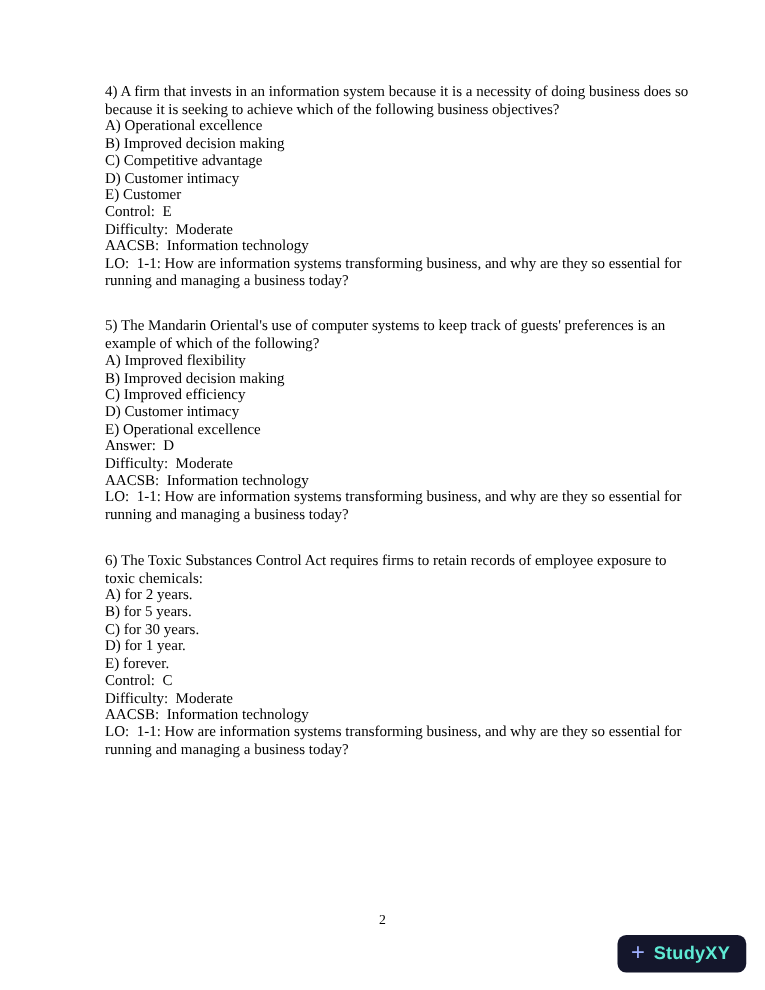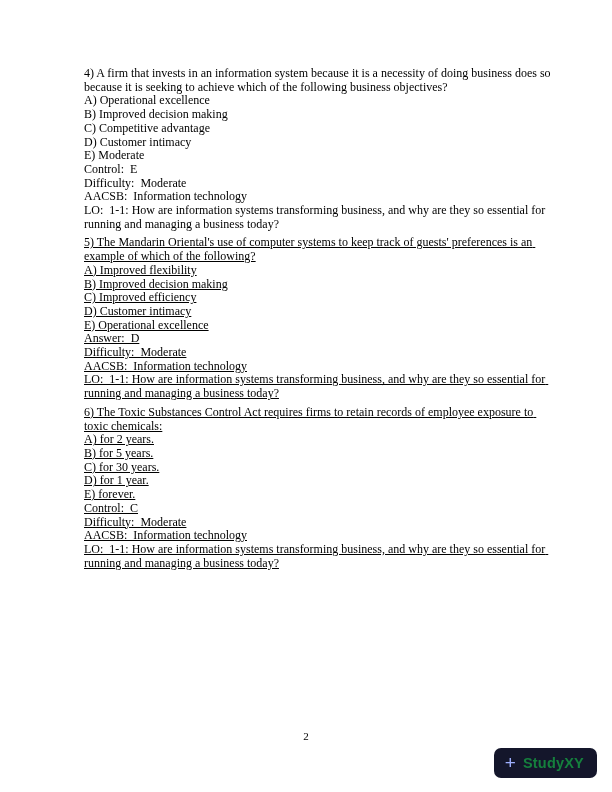--- a/index.html
+++ b/index.html
@@ -21,22 +21,21 @@
     left: 84px;
     top: 67px;
     width: 476px;
   }
   .content p {
     margin: 0;
     line-height: 13.7px;
     white-space: pre-wrap;
   }
   .question + .question {
-    margin-top: 5px;
-    text-decoration: underline;
+    margin-top: 23px;
   }
   .page-number {
     position: absolute;
     top: 730px;
     left: 0;
     width: 612px;
     text-align: center;
     font-size: 11px;
     line-height: 13px;
   }
@@ -55,38 +54,38 @@
     box-sizing: border-box;
   }
   .plus-icon {
     color: #9fb0ff;
     font-size: 19px;
     font-weight: 300;
     line-height: 1;
     margin-top: -2px;
   }
   .logo-text {
-    color: #15803d;
+    color: #5eead4;
     font-weight: 700;
     font-size: 14.5px;
     letter-spacing: 0.2px;
   }
 </style>
 </head>
 <body>
 
 <div class="content">
 
   <div class="question">
     <p>4) A firm that invests in an information system because it is a necessity of doing business does so because it is seeking to achieve which of the following business objectives?</p>
     <p>A) Operational excellence</p>
     <p>B) Improved decision making</p>
     <p>C) Competitive advantage</p>
     <p>D) Customer intimacy</p>
-    <p>E) Moderate</p>
+    <p>E) Customer</p>
     <p>Control:  E</p>
     <p>Difficulty:  Moderate</p>
     <p>AACSB:  Information technology</p>
     <p>LO:  1-1: How are information systems transforming business, and why are they so essential for running and managing a business today?</p>
   </div>
 
   <div class="question">
     <p>5) The Mandarin Oriental's use of computer systems to keep track of guests' preferences is an example of which of the following?</p>
     <p>A) Improved flexibility</p>
     <p>B) Improved decision making</p>

